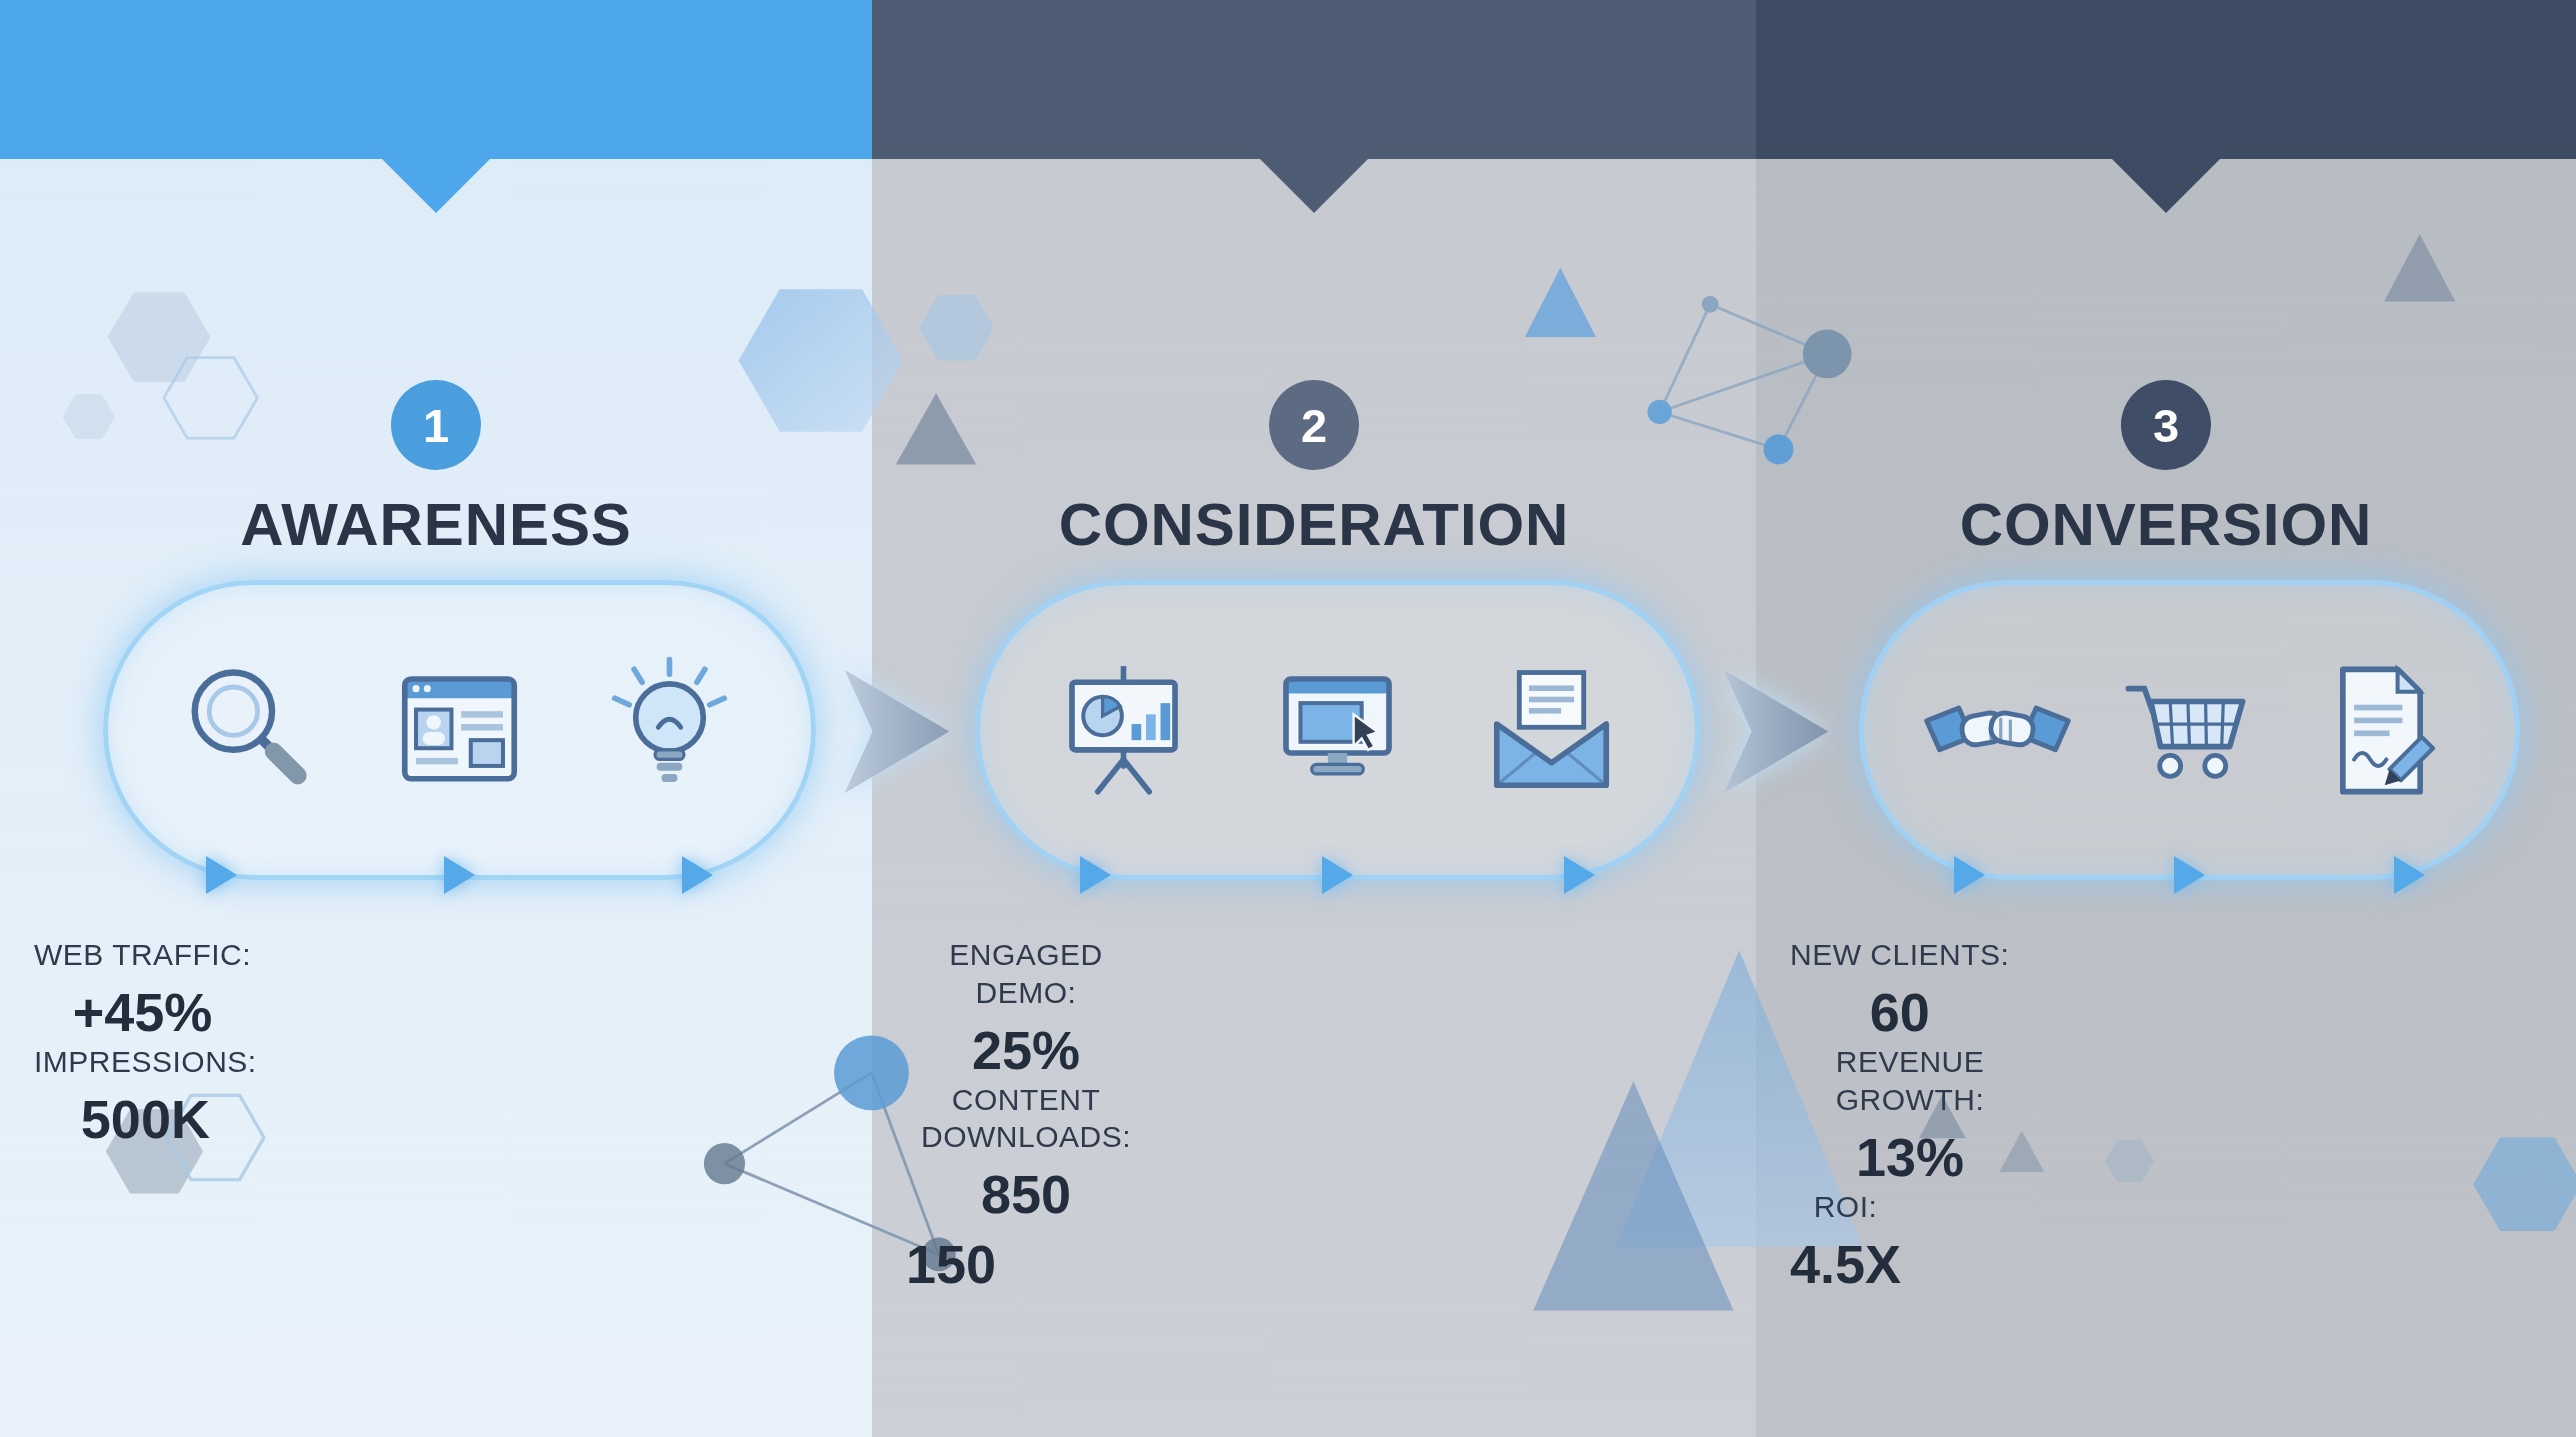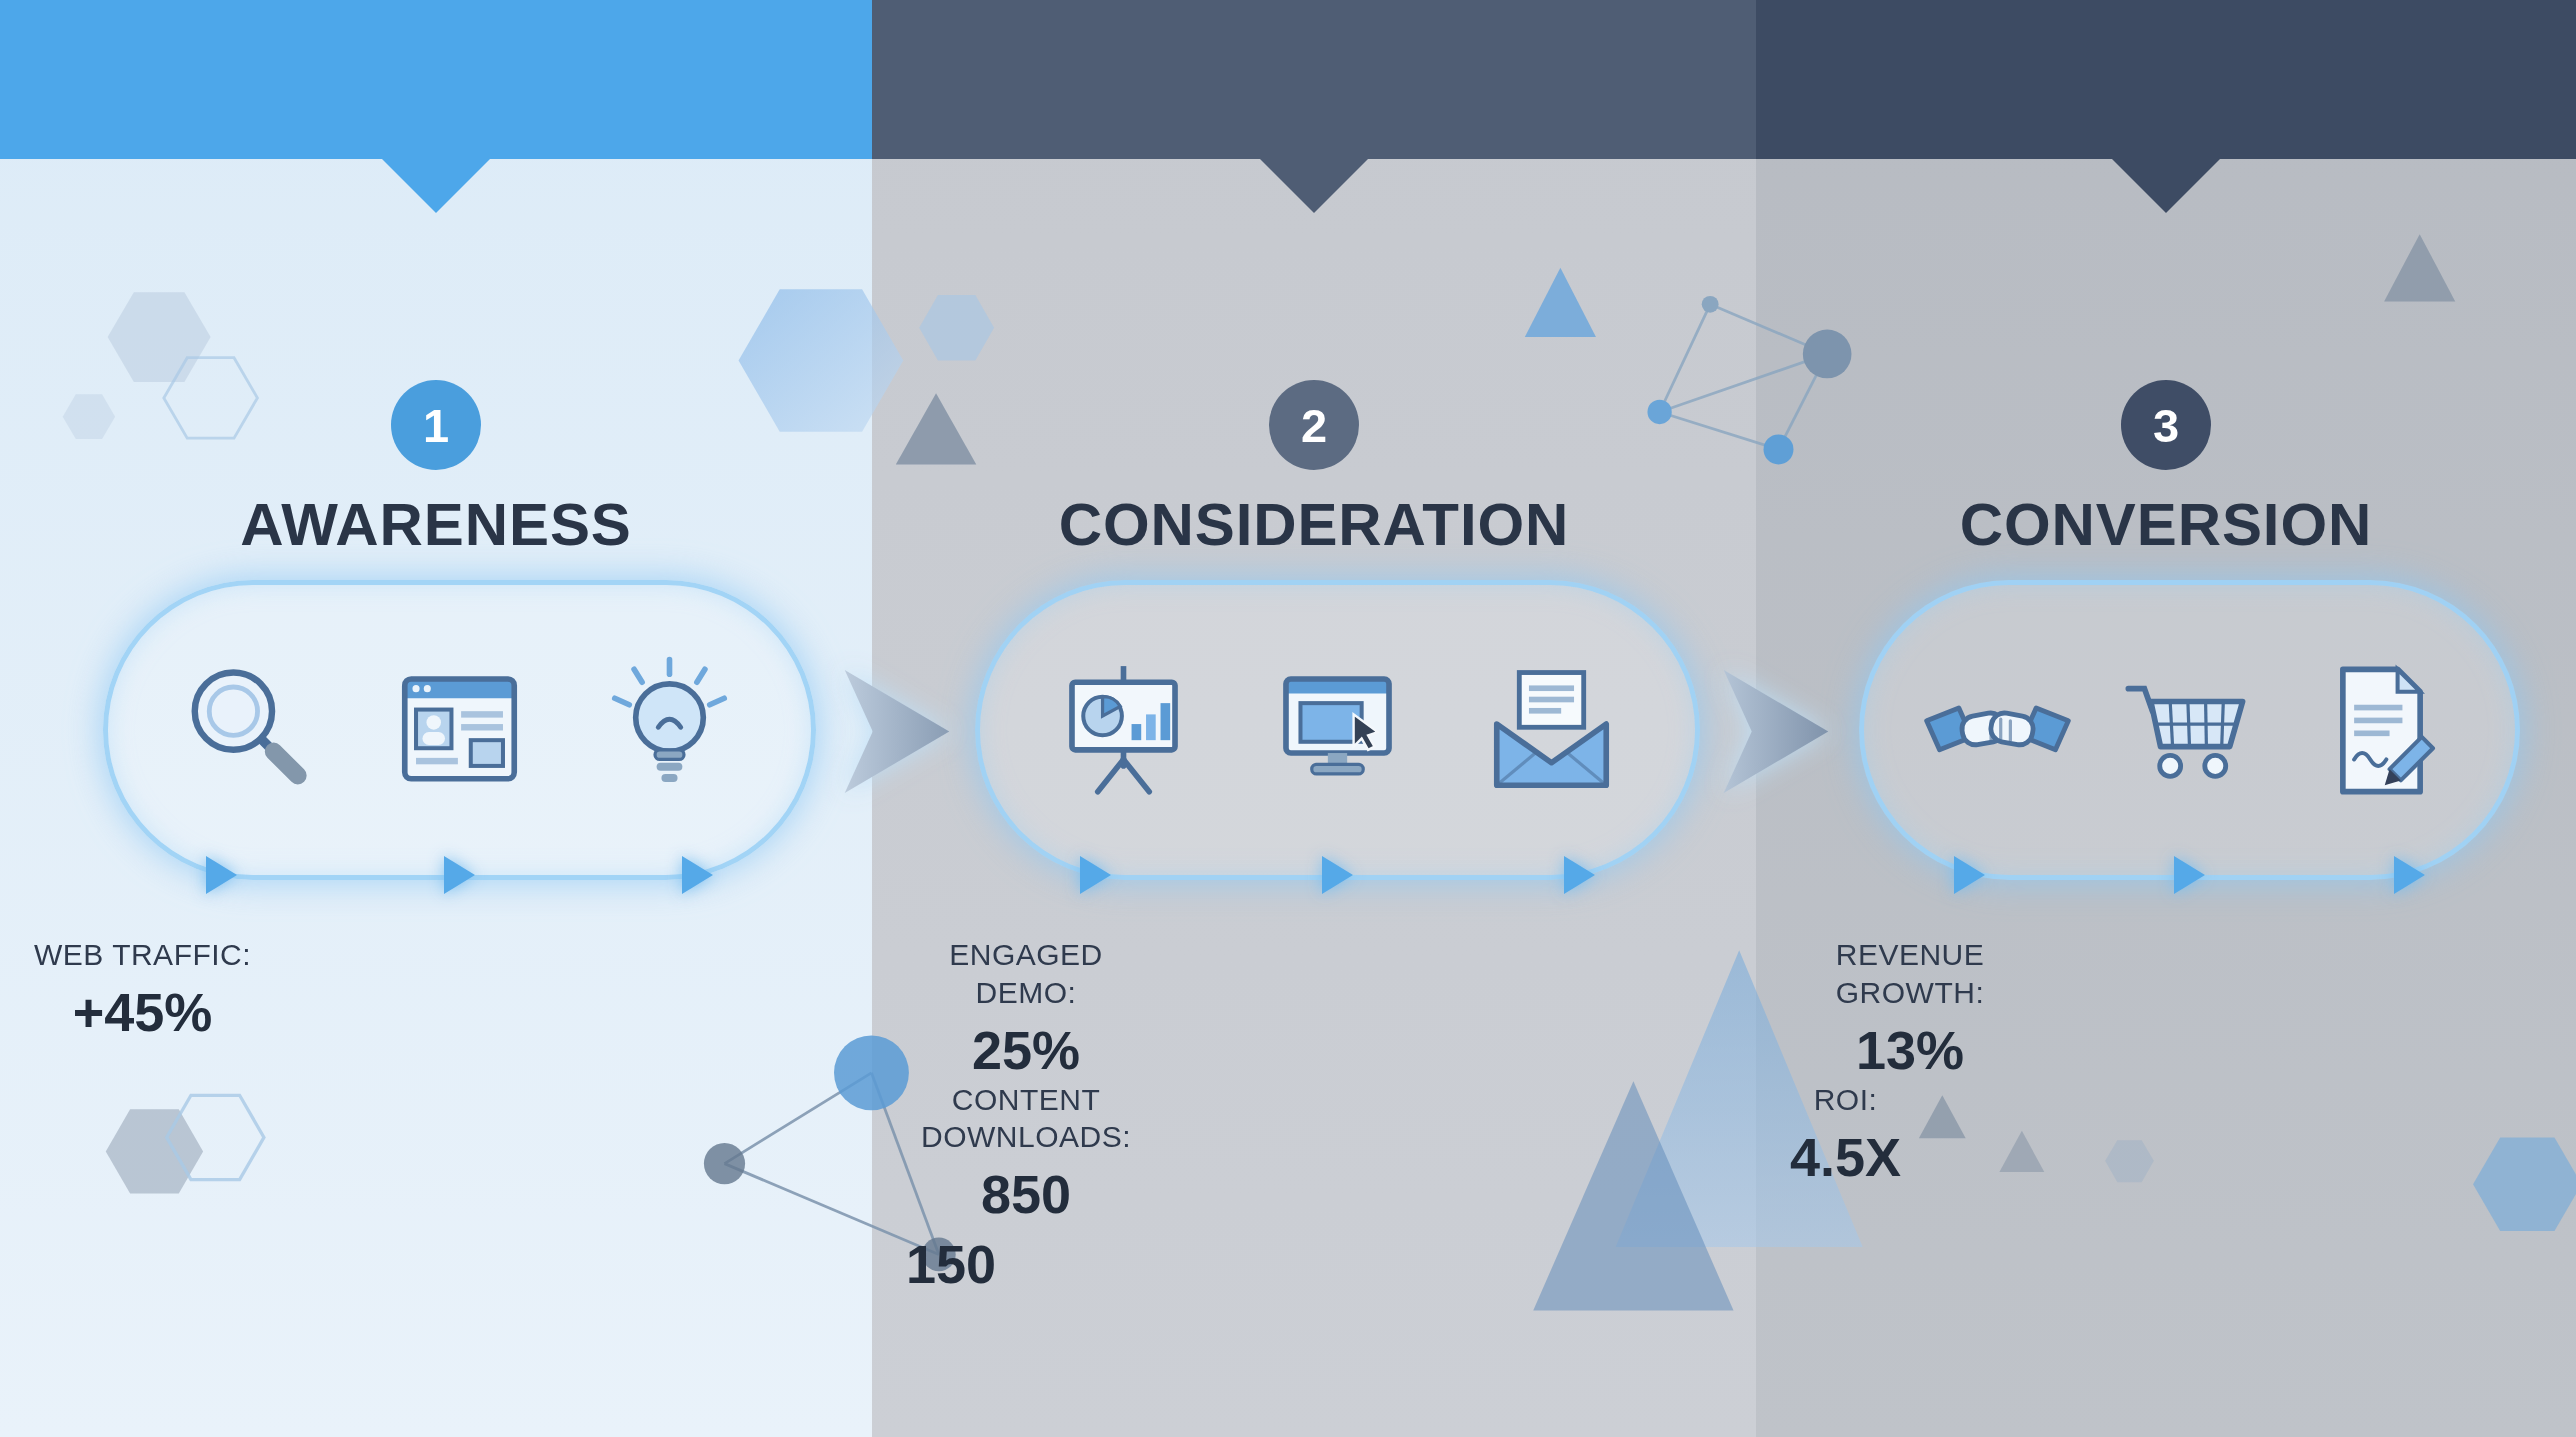--- a/index.html
+++ b/index.html
@@ -167,20 +167,24 @@
         <i class="tri"></i>
         <i class="tri"></i>
         <i class="tri"></i>
       </div>
 
       <div class="metrics">
         <div class="metric">
           <div class="m-label">WEB TRAFFIC:</div>
           <div class="m-value">+45%</div>
         </div>
+        <div class="metric">
+          <div class="m-label">IMPRESSIONS:</div>
+          <div class="m-value">500K</div>
+        </div>
       </div>
     </section>
 
     <section class="stage stage-2">
       <div class="band"></div>
       <div class="notch"></div>
       <div class="badge">2</div>
       <h2 class="stage-title">CONSIDERATION</h2>
 
       <div class="pill">
@@ -292,20 +296,24 @@
         </span>
       </div>
 
       <div class="mini-arrows">
         <i class="tri"></i>
         <i class="tri"></i>
         <i class="tri"></i>
       </div>
 
       <div class="metrics">
+        <div class="metric">
+          <div class="m-label">NEW CLIENTS:</div>
+          <div class="m-value">60</div>
+        </div>
         <div class="metric">
           <div class="m-label">REVENUE GROWTH:</div>
           <div class="m-value">13%</div>
         </div>
         <div class="metric">
           <div class="m-label">ROI:</div>
           <div class="m-value">4.5X</div>
         </div>
       </div>
     </section>

